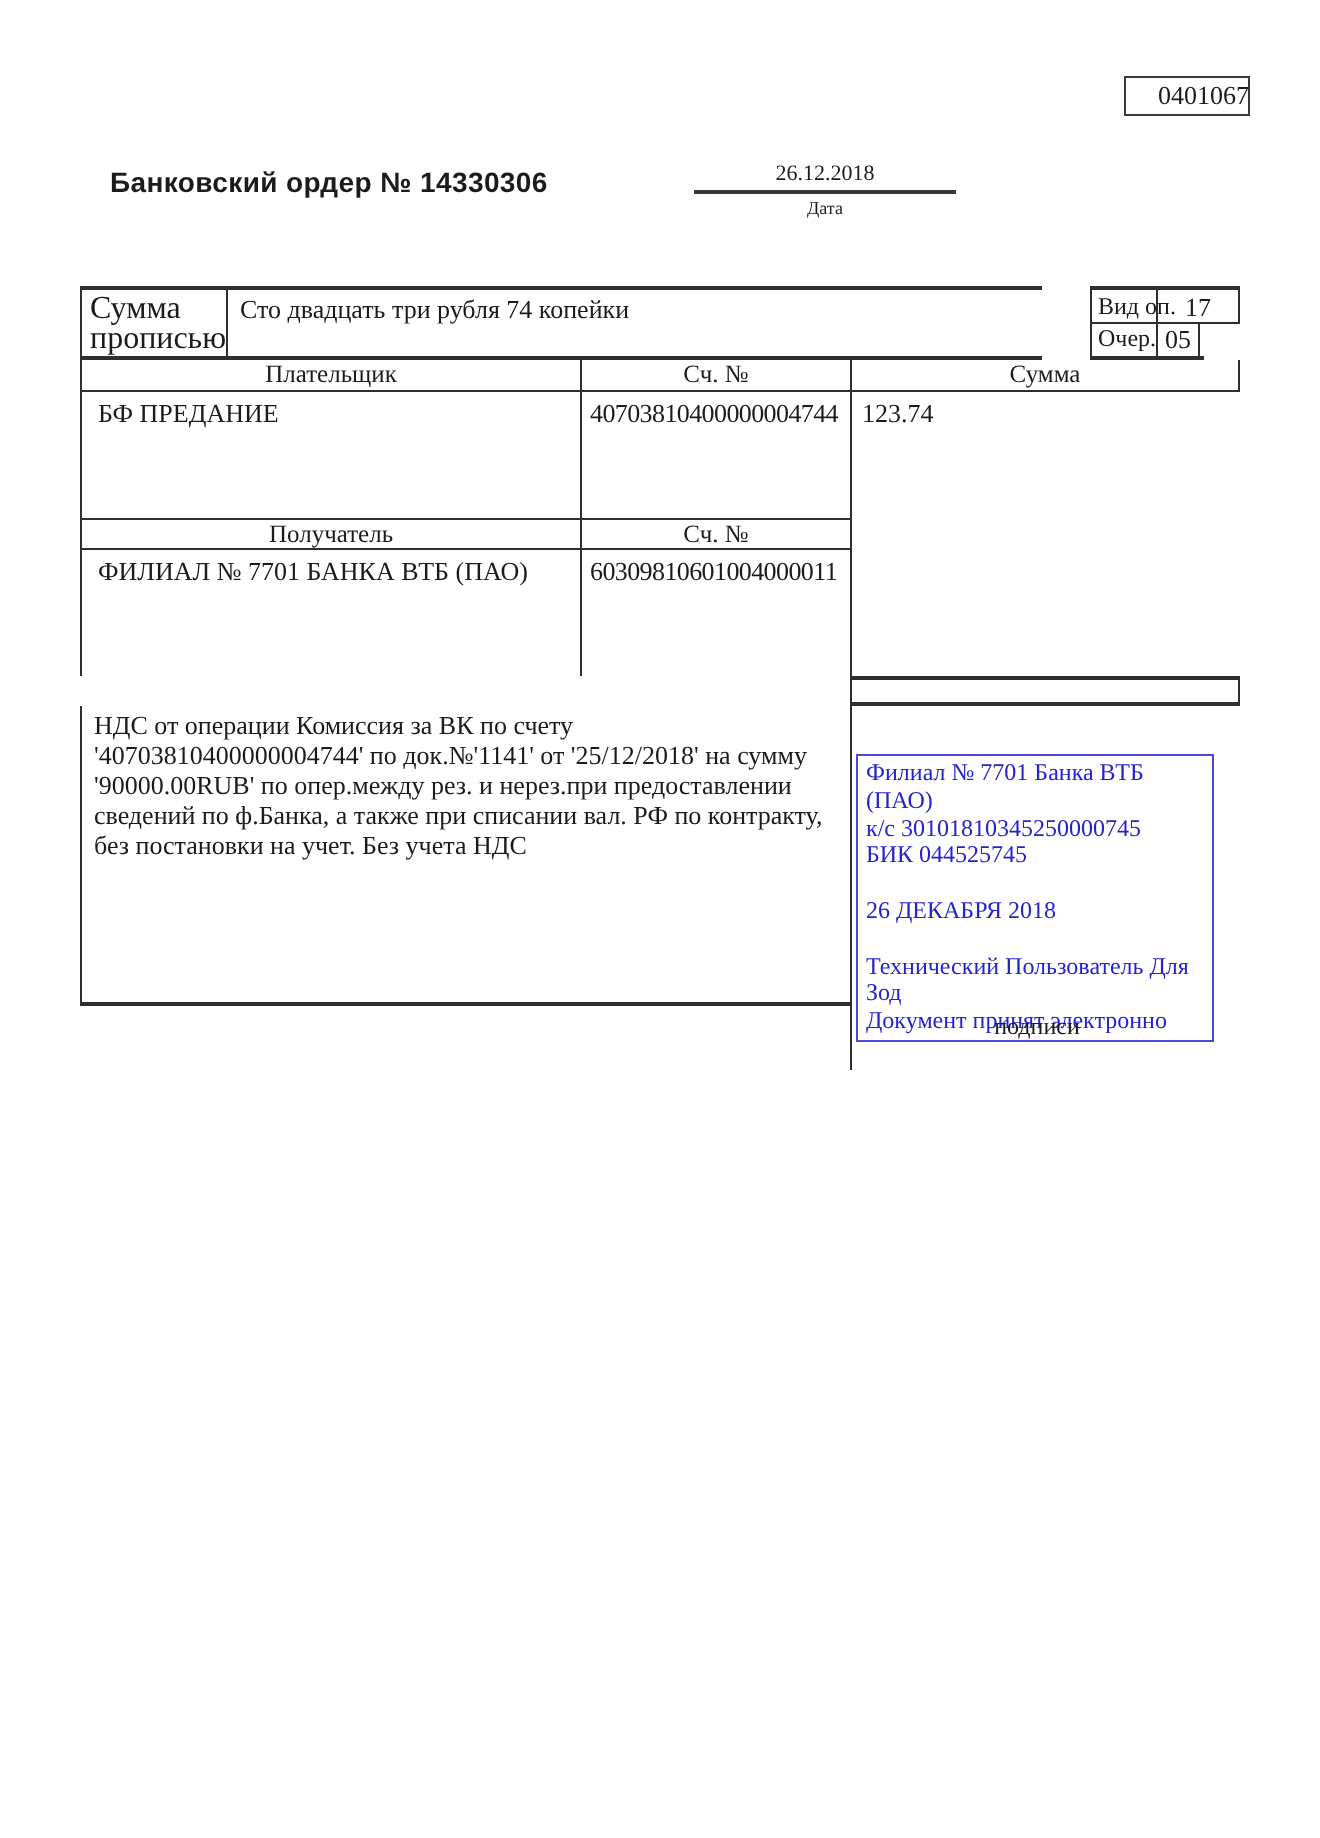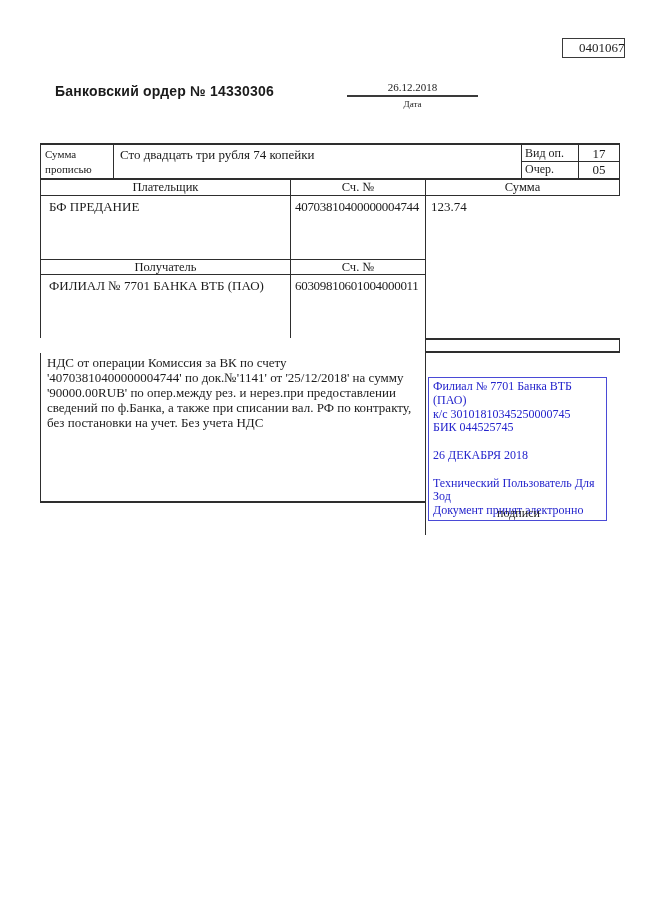--- a/index.html
+++ b/index.html
@@ -36,28 +36,28 @@
   
   .form-table { left: 40px; top: 143px; width: 580px; height: 392px; font-size: 13px; }
   .cell { position: absolute; overflow: hidden; }
   .bl { border-left: 1px solid #2e2e2e; }
   .br { border-right: 1px solid #2e2e2e; }
   .bt1 { border-top: 1px solid #2e2e2e; }
   .bb1 { border-bottom: 1px solid #2e2e2e; }
   .bt2 { border-top: 2px solid #2e2e2e; }
   .bb2 { border-bottom: 2px solid #2e2e2e; }
   .center { text-align: center; }
-  .small { font-size: 12px; }
+  .small { font-size: 12px; margin-left: 24px; }
 
-  .cell-amount-words-label { left:0; top:0; width:74px; height:37px; padding:2px 4px; font-size:11px; line-height:15px; }
+  .cell-amount-words-label { left:0; top:0; width:74px; height:37px; padding:2px 4px; font-size:16px; line-height:15px; }
   .cell-amount-words      { left:73px; top:0; width:408px; height:37px; padding:2px 7px; }
   .cell-optype-label  { left:481px; top:0;  width:57px; height:19px; padding:1px 3px; }
   .cell-optype-value  { left:538px; top:0;  width:42px; height:19px; padding:1px 3px; }
   .cell-oplast-label  { left:481px; top:18px; width:57px; height:19px; padding:1px 3px; }
-  .cell-oplast-value  { left:538px; top:18px; width:42px; height:19px; padding:1px 3px; }
+  .cell-oplast-value  { left:538px; top:18px; width:22px; height:19px; padding:1px 3px; }
 
   .cell-payer-hdr     { left:0;     top:37px; width:250px; height:16px; font-size:12.5px; line-height:15px; }
   .cell-payer-acc-hdr { left:250px; top:37px; width:135px; height:16px; font-size:12.5px; line-height:15px; }
   .cell-sum-hdr       { left:385px; top:37px; width:195px; height:16px; font-size:12.5px; line-height:15px; }
 
   .cell-payer-name    { left:0;     top:53px; width:250px; height:63px; padding:3px 8px; }
   .cell-payer-acc     { left:250px; top:53px; width:135px; height:63px; padding:3px 0 3px 4px; letter-spacing:-0.3px; }
   .cell-amount        { left:385px; top:53px; width:108px; height:142px; padding:3px 5px; }
   .cell-currency      { left:493px; top:53px; width:87px;  height:142px; padding:3px 11px; }
 

